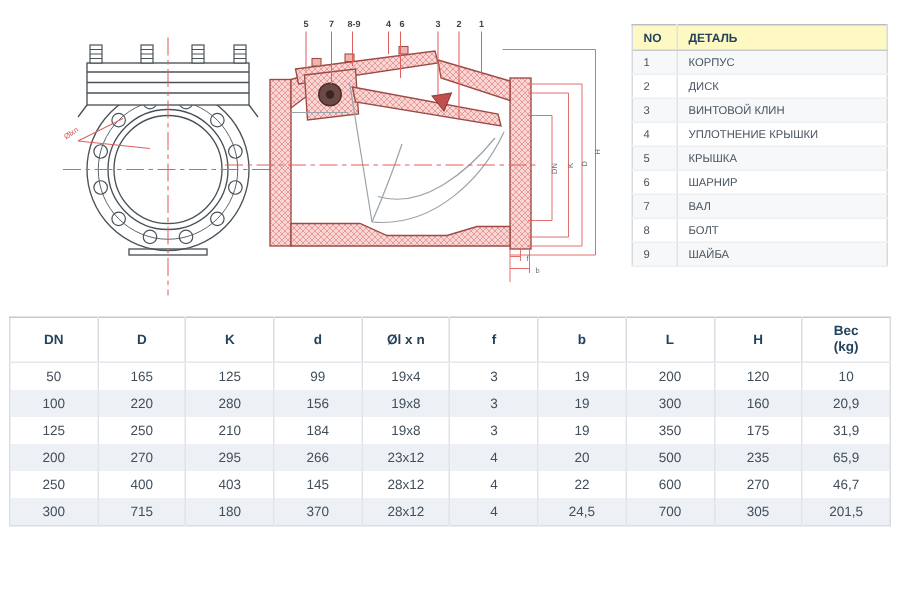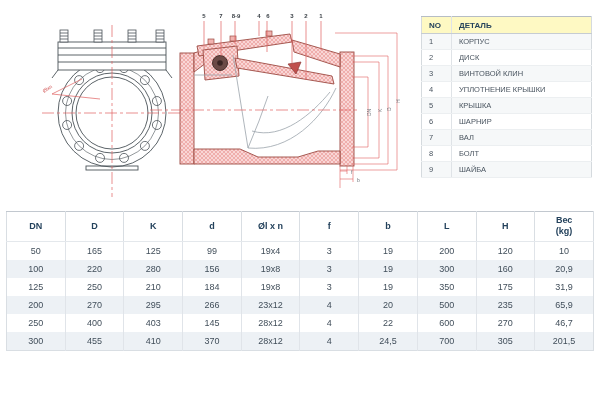--- a/index.html
+++ b/index.html
@@ -308,22 +308,22 @@
             <td>145</td>
             <td>28x12</td>
             <td>4</td>
             <td>22</td>
             <td>600</td>
             <td>270</td>
             <td>46,7</td>
           </tr>
           <tr>
             <td>300</td>
-            <td>455</td>
-            <td>410</td>
+            <td>715</td>
+            <td>180</td>
             <td>370</td>
             <td>28x12</td>
             <td>4</td>
             <td>24,5</td>
             <td>700</td>
             <td>305</td>
             <td>201,5</td>
           </tr>
         </tbody>
     </table>

